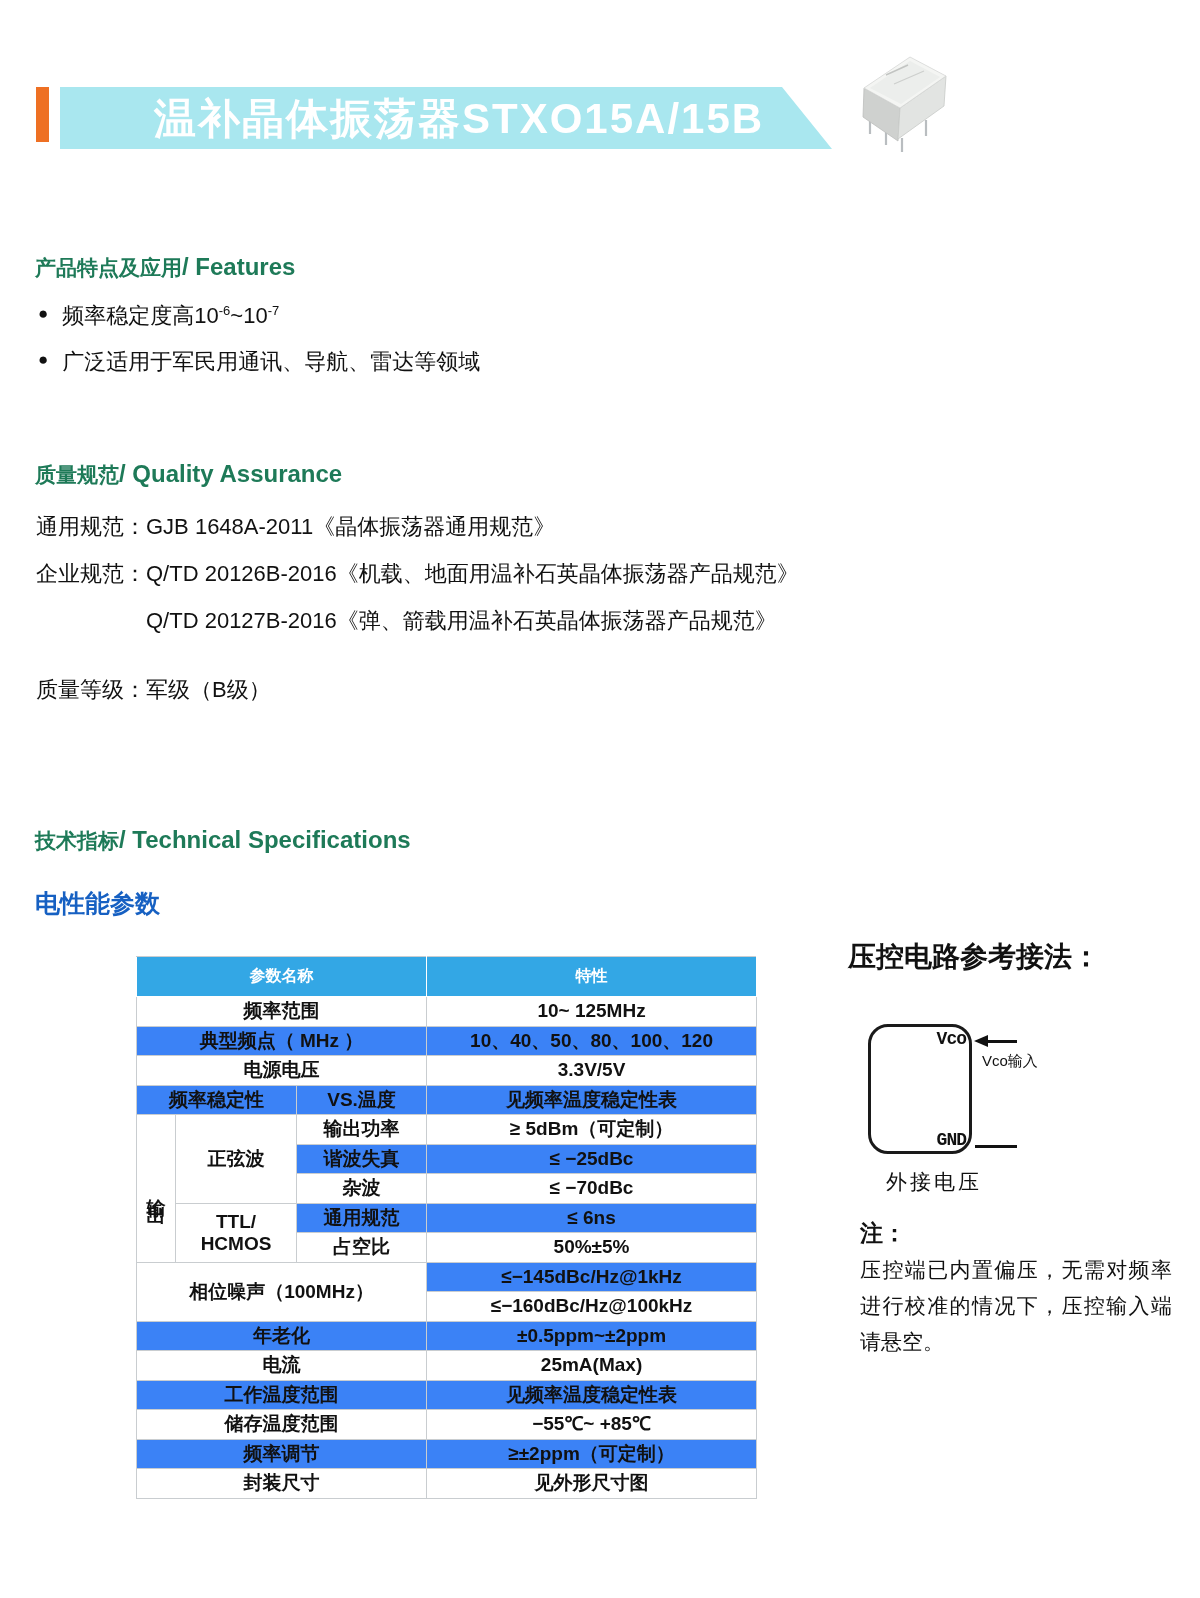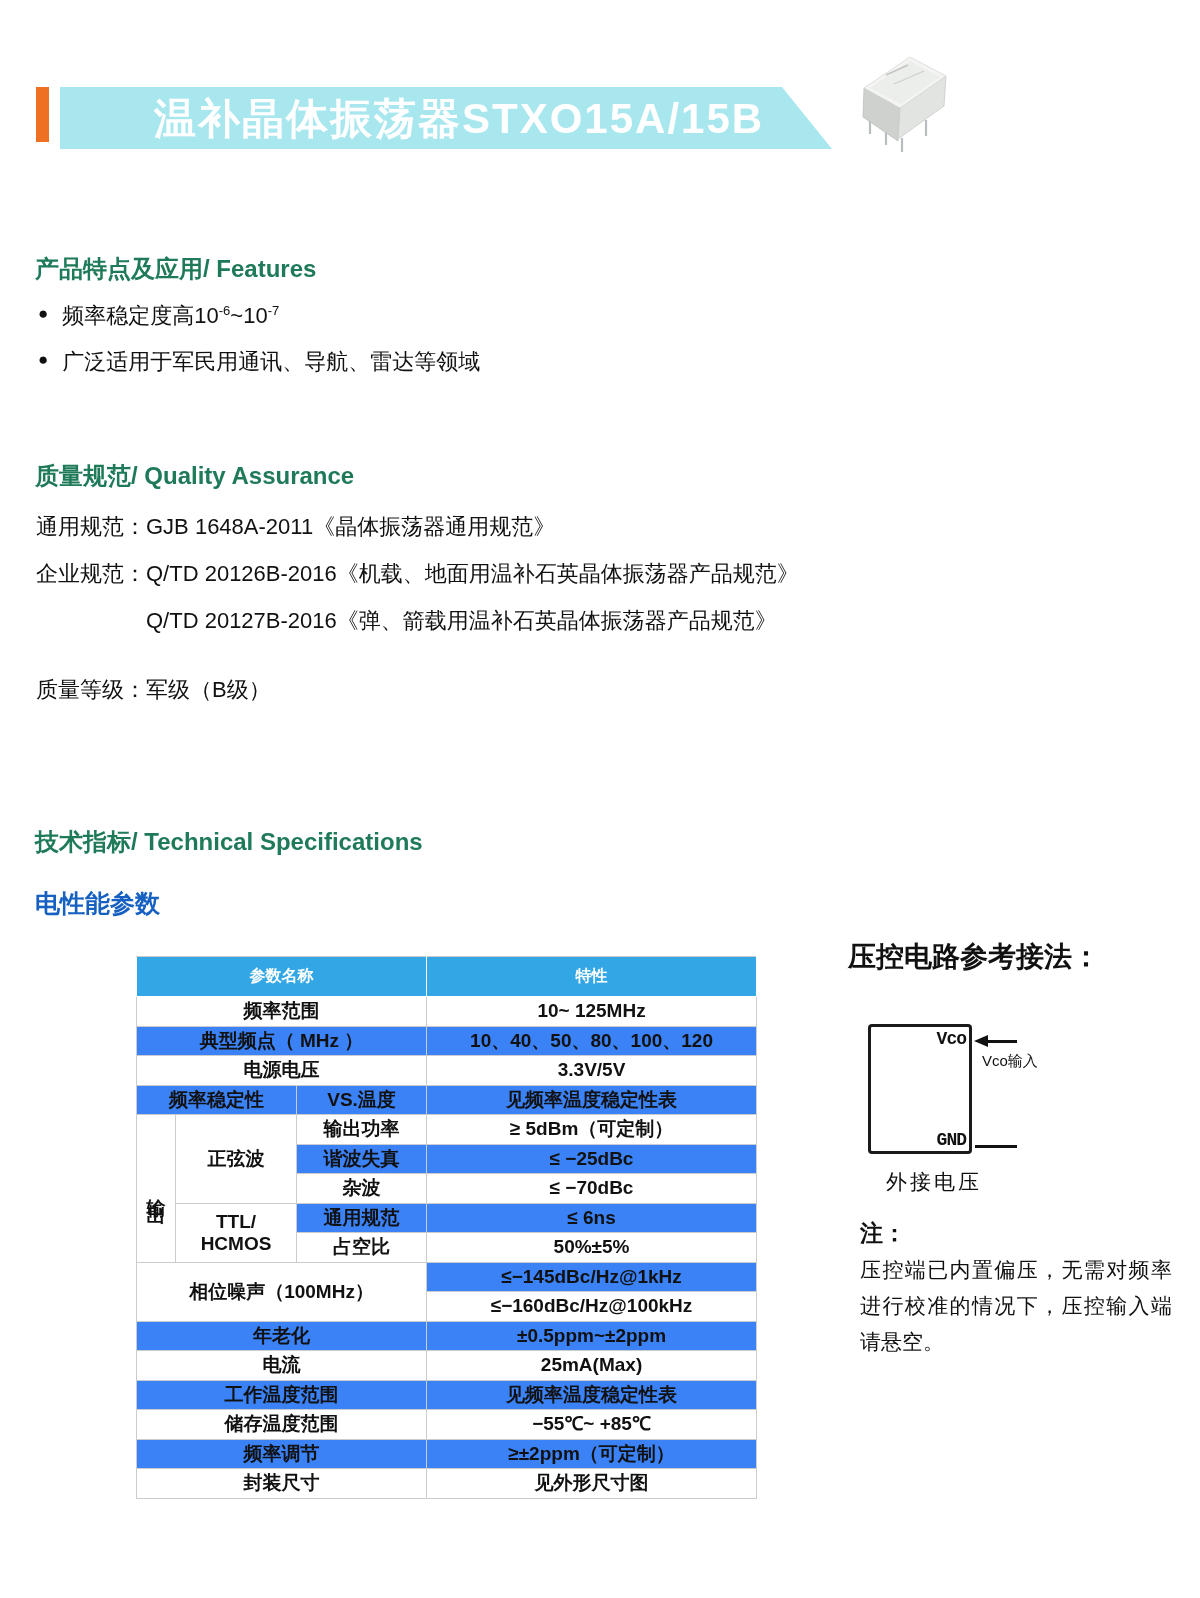--- a/index.html
+++ b/index.html
@@ -18,21 +18,21 @@
     display:flex; align-items:center; padding-left:94px;
   }
   .banner-title {
     color:#ffffff; font-size:42px; font-weight:bold; letter-spacing:2px;
     white-space:nowrap; line-height:55px;
   }
   .product-photo { left:846px; top:48px; width:110px; height:108px; }
 
   
   .sec-heading { left:35px; white-space:nowrap; }
-  .sec-heading .zh { color:#1e7a58; font-size:24px; font-weight:bold; }
+  .sec-heading .zh { color:#1e7a58; font-size:21px; font-weight:bold; }
   .sec-heading .en { color:#1e7a58; font-size:24px; font-weight:bold; }
   .sub-heading  { left:35px; color:#1660c2; font-size:25px; font-weight:bold; }
 
   
   .bullet { left:38px; display:flex; align-items:flex-start; font-size:22px; }
   .bullet .dot { font-size:17px; line-height:26px; margin-right:14px; }
   .bullet sup { font-size:13px; vertical-align:super; line-height:0; }
 
   
   .qa-line { left:36px; font-size:22px; white-space:nowrap; }
@@ -54,21 +54,21 @@
   }
   table.spec tr.r { height:29.5px; }
   table.spec td.c { background:#3b82f6; }
   .vert { writing-mode:vertical-rl; text-orientation:upright; letter-spacing:5px; display:inline-block; }
   .pre { white-space:pre-line;margin-top:24px; }
 
   
   .circuit-heading { left:848px; top:938px; font-size:28px; font-weight:bold; white-space:nowrap; }
   .circuit-box {
     left:868px; top:1024px; width:104px; height:130px;
-    border:3px solid #1a1a1a; border-radius:4px; background:#fff;
+    border:3px solid #1a1a1a; border-radius:20px; background:#fff;
   }
   .pin-label {
     position:absolute; right:3px; font-family:"Liberation Mono","DejaVu Sans Mono",monospace;
     font-size:18px; font-weight:bold; color:#111; letter-spacing:-1px;
   }
   .pin-top { top:2px; }
   .pin-bottom { bottom:1px; }
   .wire { background:#111; height:3px; }
   .wire-vco { left:986px; top:1040px; width:31px; }
   .wire-gnd { left:975px; top:1145px; width:42px; }

